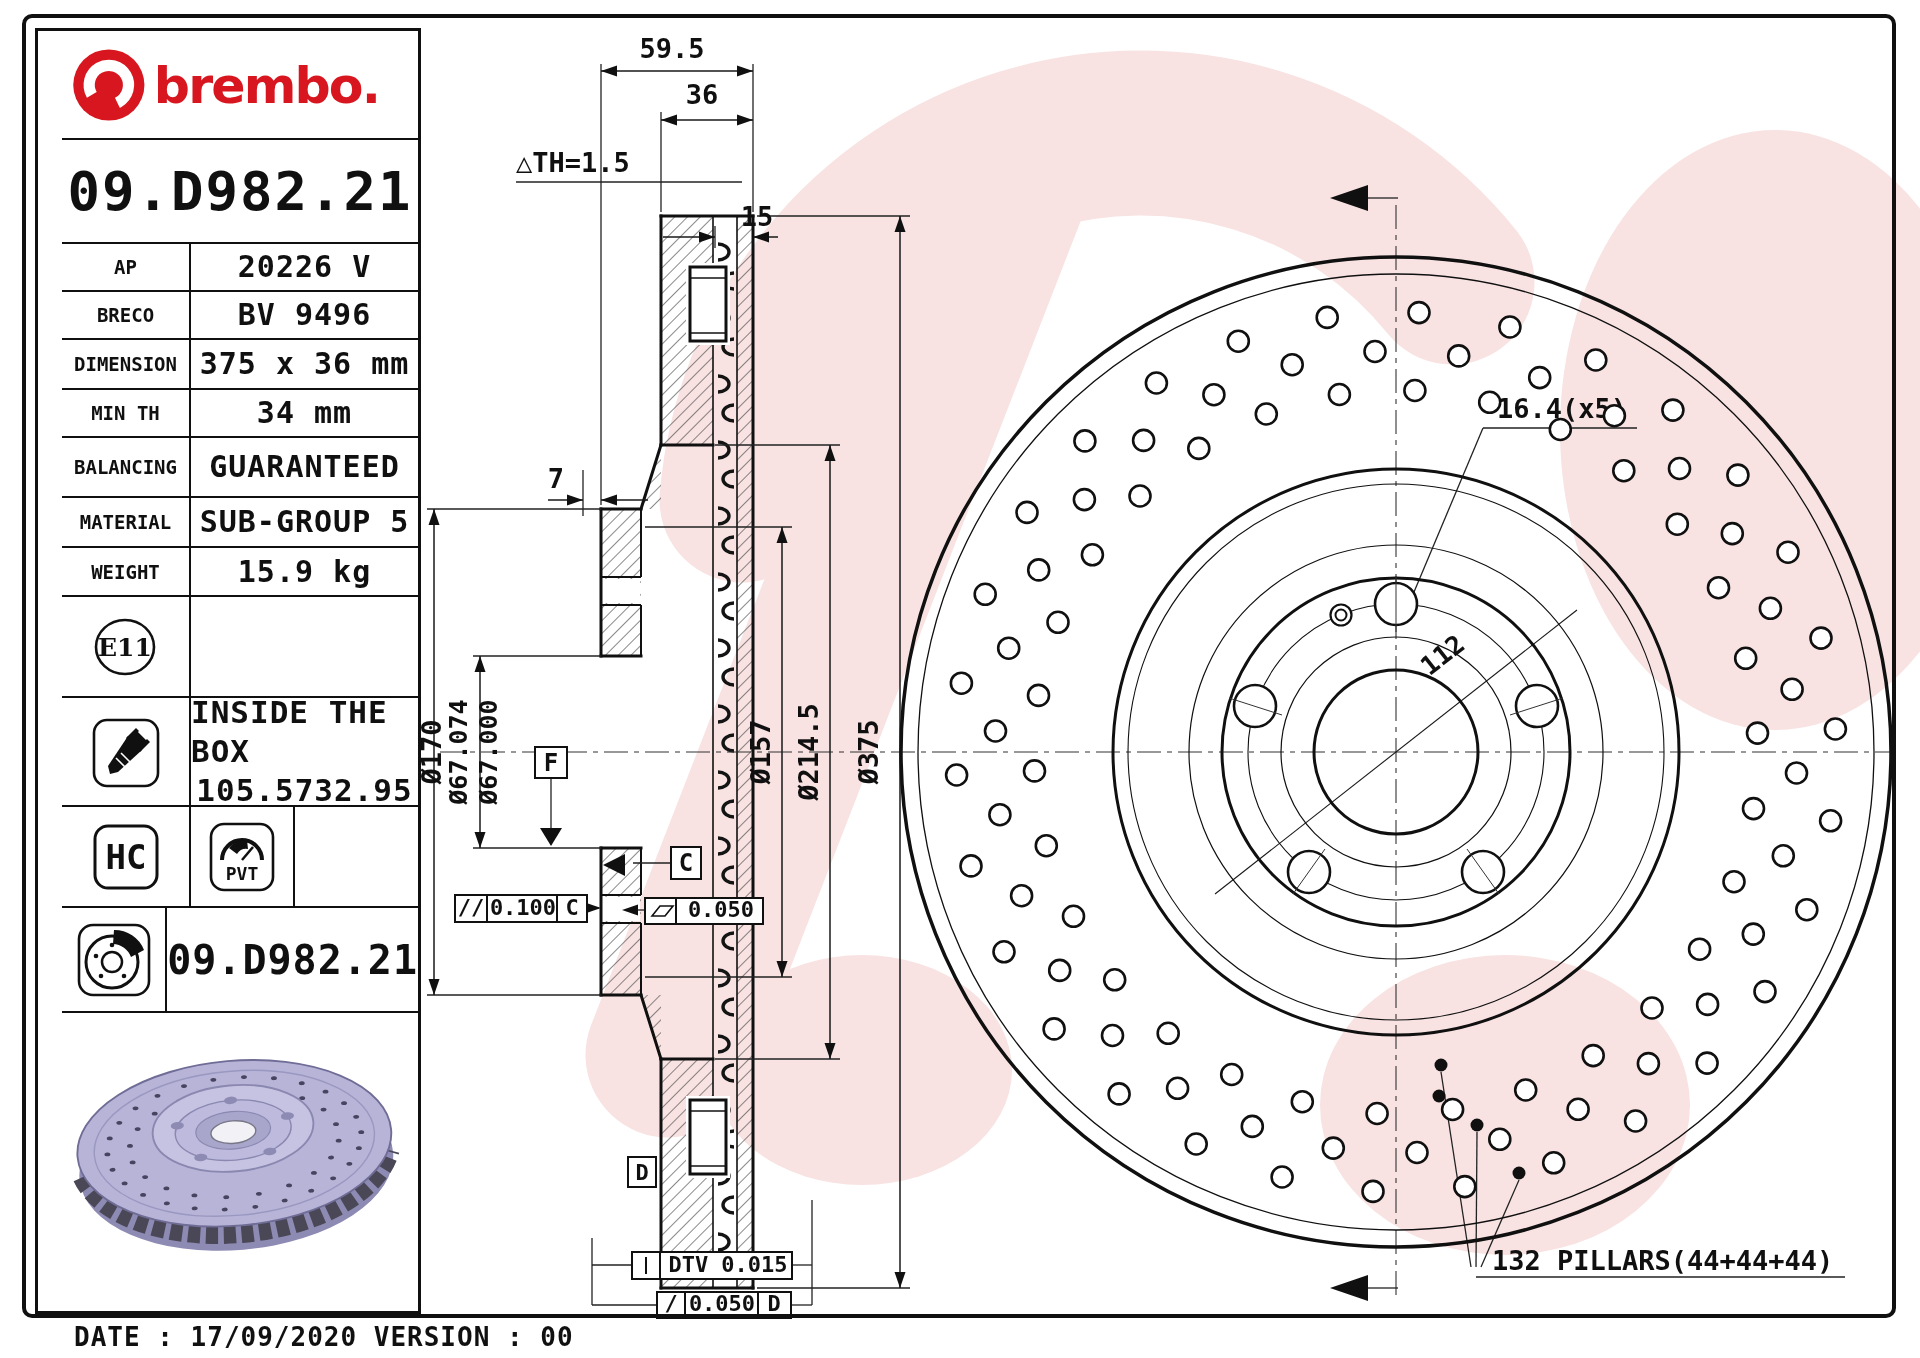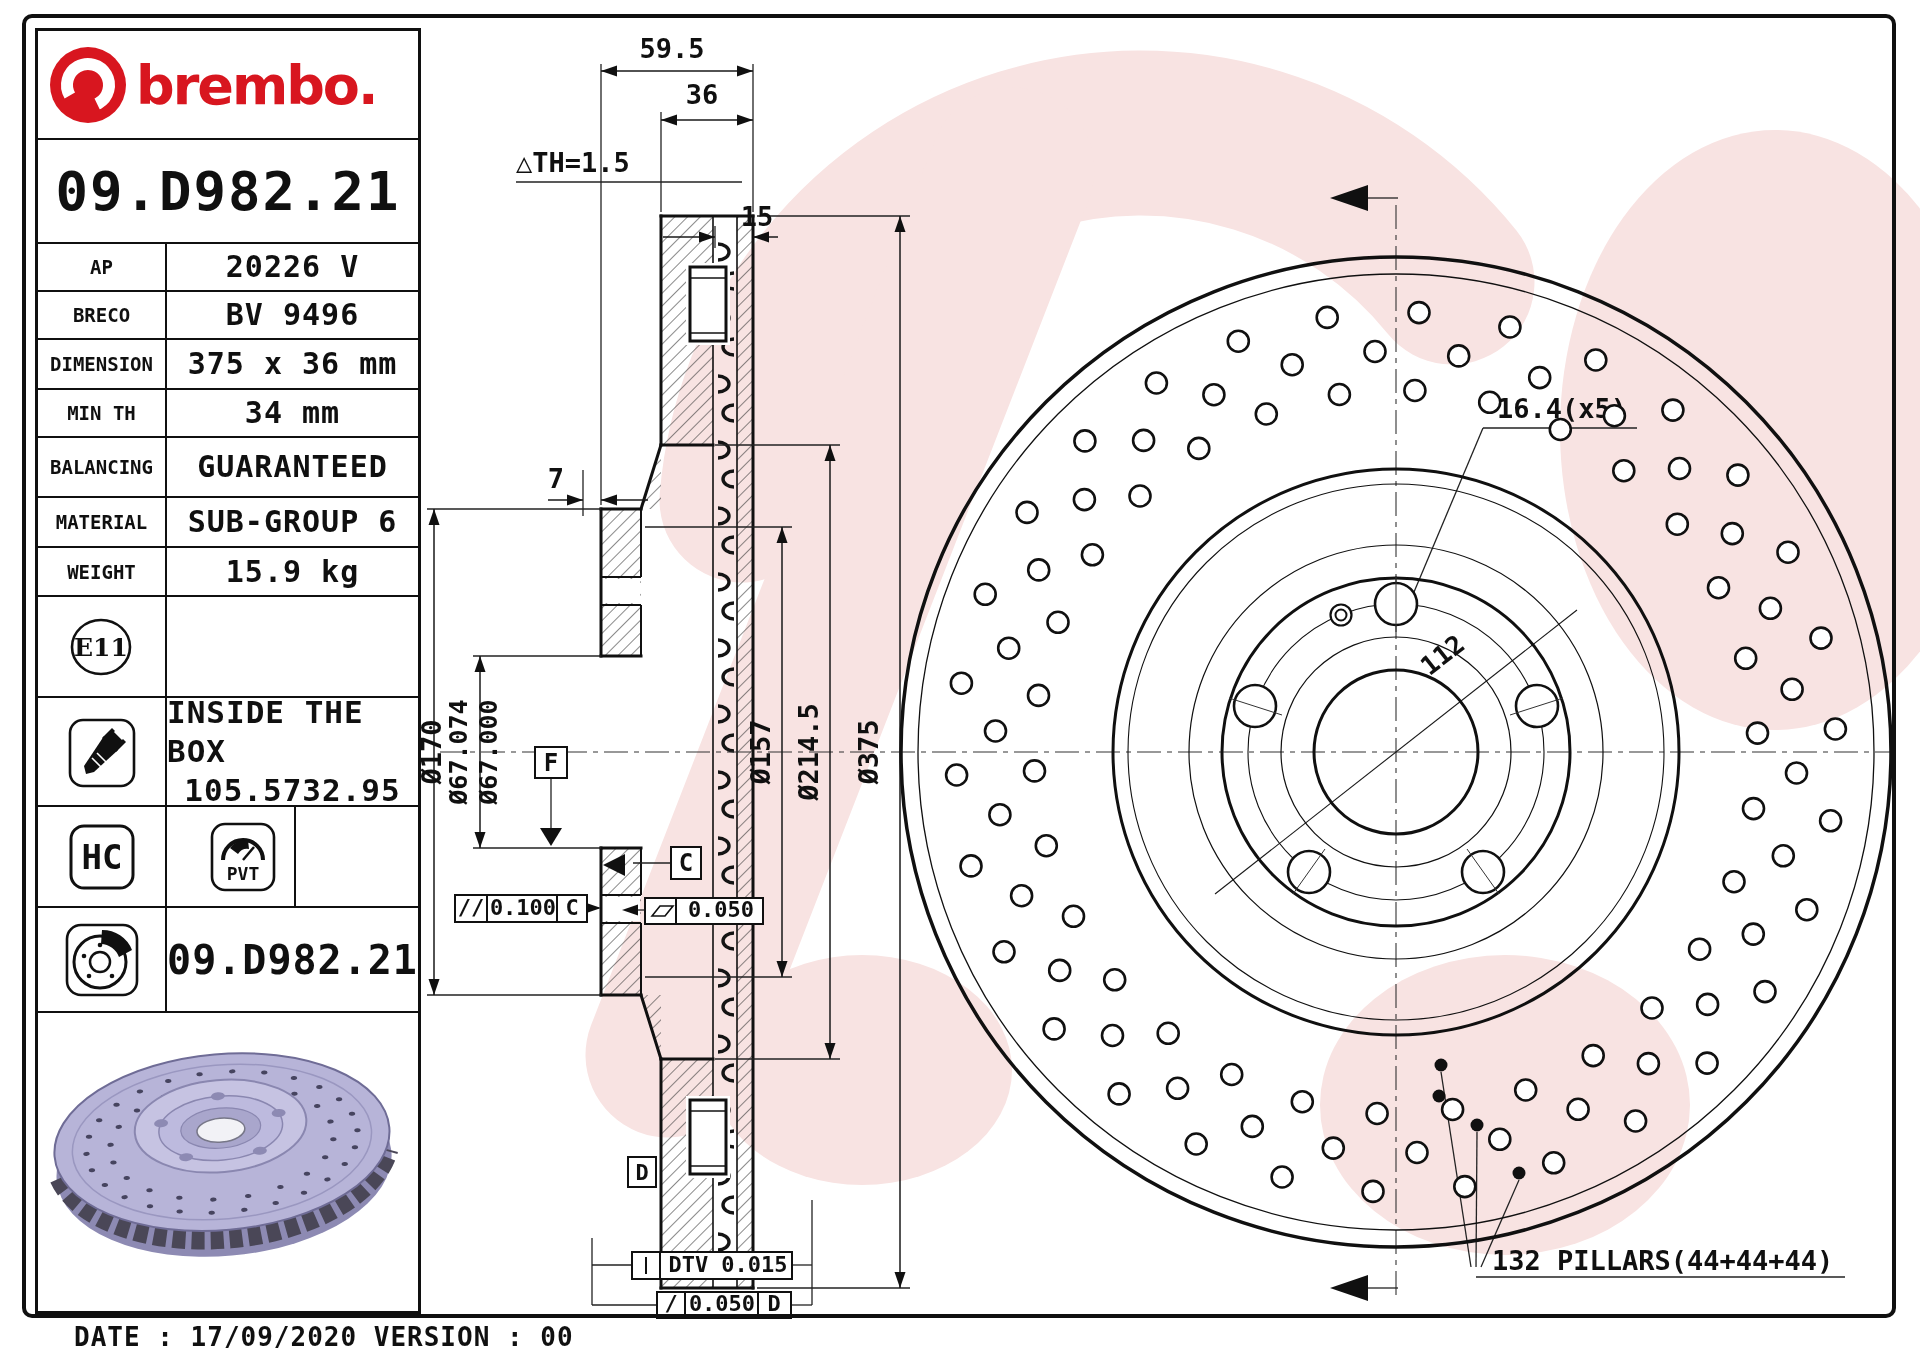--- a/index.html
+++ b/index.html
@@ -4,33 +4,33 @@
 <style>
   html,body{margin:0;padding:0;background:#fff;}
   .page{position:relative;width:1920px;height:1358px;background:#ffffff;overflow:hidden;
         font-family:"DejaVu Sans Mono", monospace;color:#101010;}
   .frame{position:absolute;left:22px;top:14px;width:1874px;height:1304px;
          border:4px solid #101010;border-radius:10px;box-sizing:border-box;z-index:5;pointer-events:none;}
   svg.dwg{position:absolute;left:0;top:0;width:1920px;height:1358px;z-index:1;}
   svg.dwg text{font-family:"DejaVu Sans Mono",monospace;font-weight:bold;fill:#101010;}
 
   .spec{position:absolute;left:35px;top:28px;width:386px;background:#fff;
-        border:3px solid #101010;box-sizing:border-box;z-index:6;}
+        border:3px solid #101010;box-sizing:border-box;z-index:6;padding-left:24px;}
   .row{display:flex;border-top:2px solid #101010;box-sizing:border-box;align-items:stretch;}
   .row.first{border-top:none;}
   .cell{display:flex;align-items:center;justify-content:center;box-sizing:border-box;}
   .lbl{width:127px;border-right:2px solid #101010;font-weight:bold;font-size:19px;text-align:left;
        display:flex;align-items:center;justify-content:center;letter-spacing:0;}
   .val{flex:1;display:flex;align-items:center;justify-content:center;font-size:30px;font-weight:bold;
        letter-spacing:1px;flex-direction:column;line-height:1.25;}
   .h107{height:107px}.h104{height:104px}.h48{height:48px}.h50{height:50px}.h60{height:60px}
   .h49{height:49px}.h101{height:101px}.h109{height:109px}.h105{height:105px}.h300{height:300px}
   .part-num{font-size:54px;font-weight:bold;letter-spacing:2px;}
   .disc-num{font-size:40px;font-weight:bold;letter-spacing:1px;}
-  .mid{width:104px;border-right:2px solid #101010;margin-left:25px;}
+  .mid{width:104px;border-right:2px solid #101010;}
   .date{position:absolute;left:74px;top:1322px;font-size:26px;font-weight:bold;letter-spacing:1px;z-index:6;}
 </style>
 </head>
 <body>
 
 <div class="page">
 
   <svg class="dwg" id="dwg" viewBox="0 0 1920 1358">
     <defs>
       <pattern id="h" patternUnits="userSpaceOnUse" width="9" height="9" patternTransform="rotate(45)">
@@ -423,21 +423,21 @@
     <div class="row h48">
       <div class="lbl">MIN TH</div>
       <div class="val">34 mm</div>
     </div>
     <div class="row h60">
       <div class="lbl">BALANCING</div>
       <div class="val">GUARANTEED</div>
     </div>
     <div class="row h50">
       <div class="lbl">MATERIAL</div>
-      <div class="val">SUB-GROUP 6</div>
+      <div class="val">SUB-GROUP 5</div>
     </div>
     <div class="row h49">
       <div class="lbl">WEIGHT</div>
       <div class="val">15.9 kg</div>
     </div>
 
     <div class="row h101">
       <div class="lbl">
         <svg width="70" height="66" viewBox="0 0 70 66">
           <ellipse cx="34" cy="33" rx="29" ry="27" fill="none" stroke="#101010" stroke-width="2.6"></ellipse>

